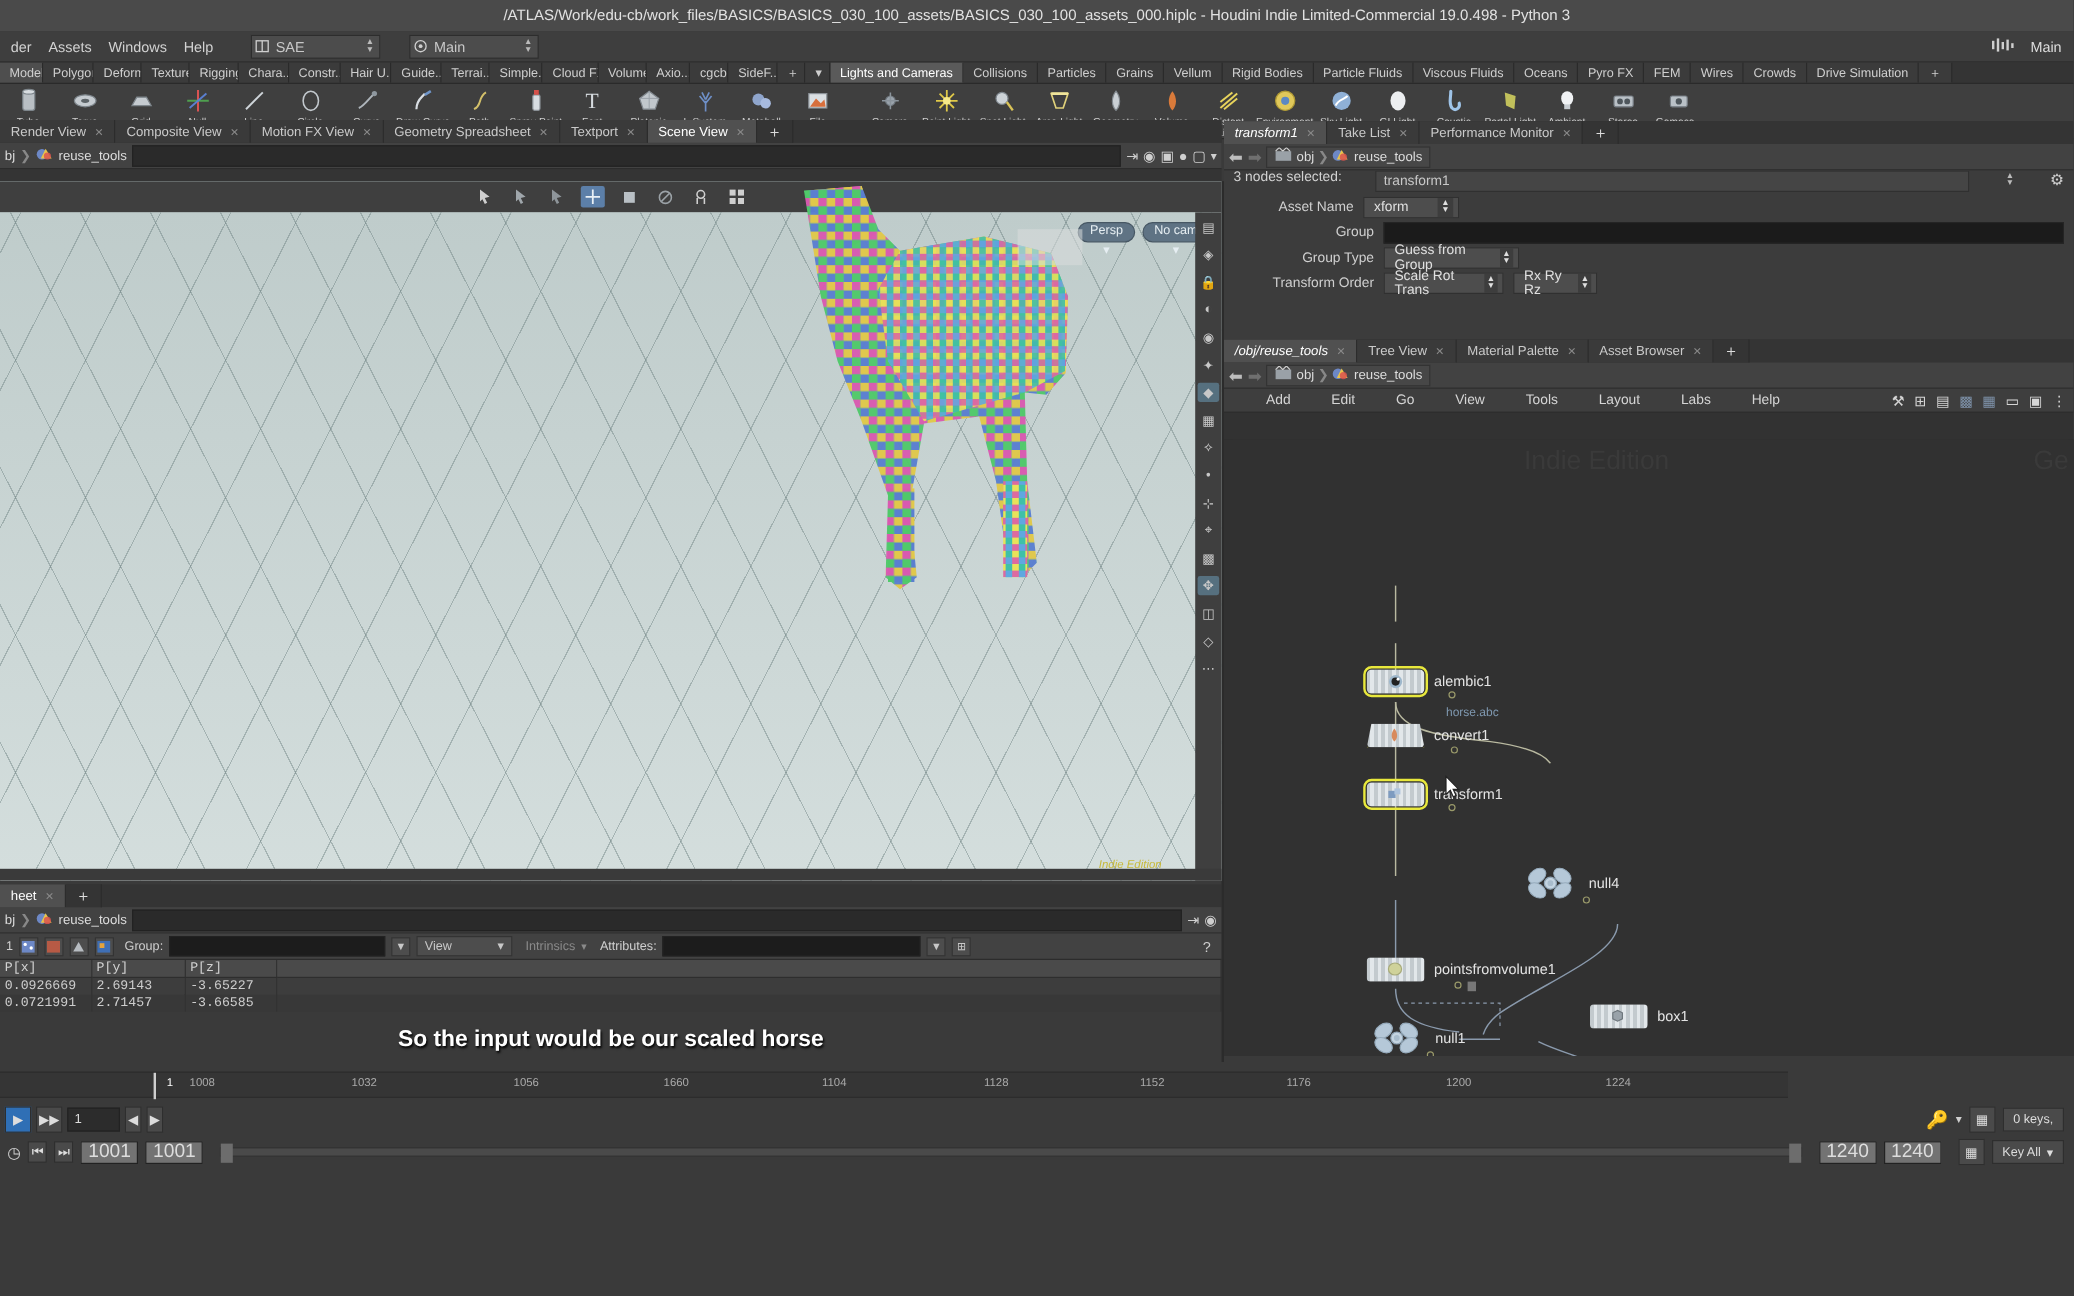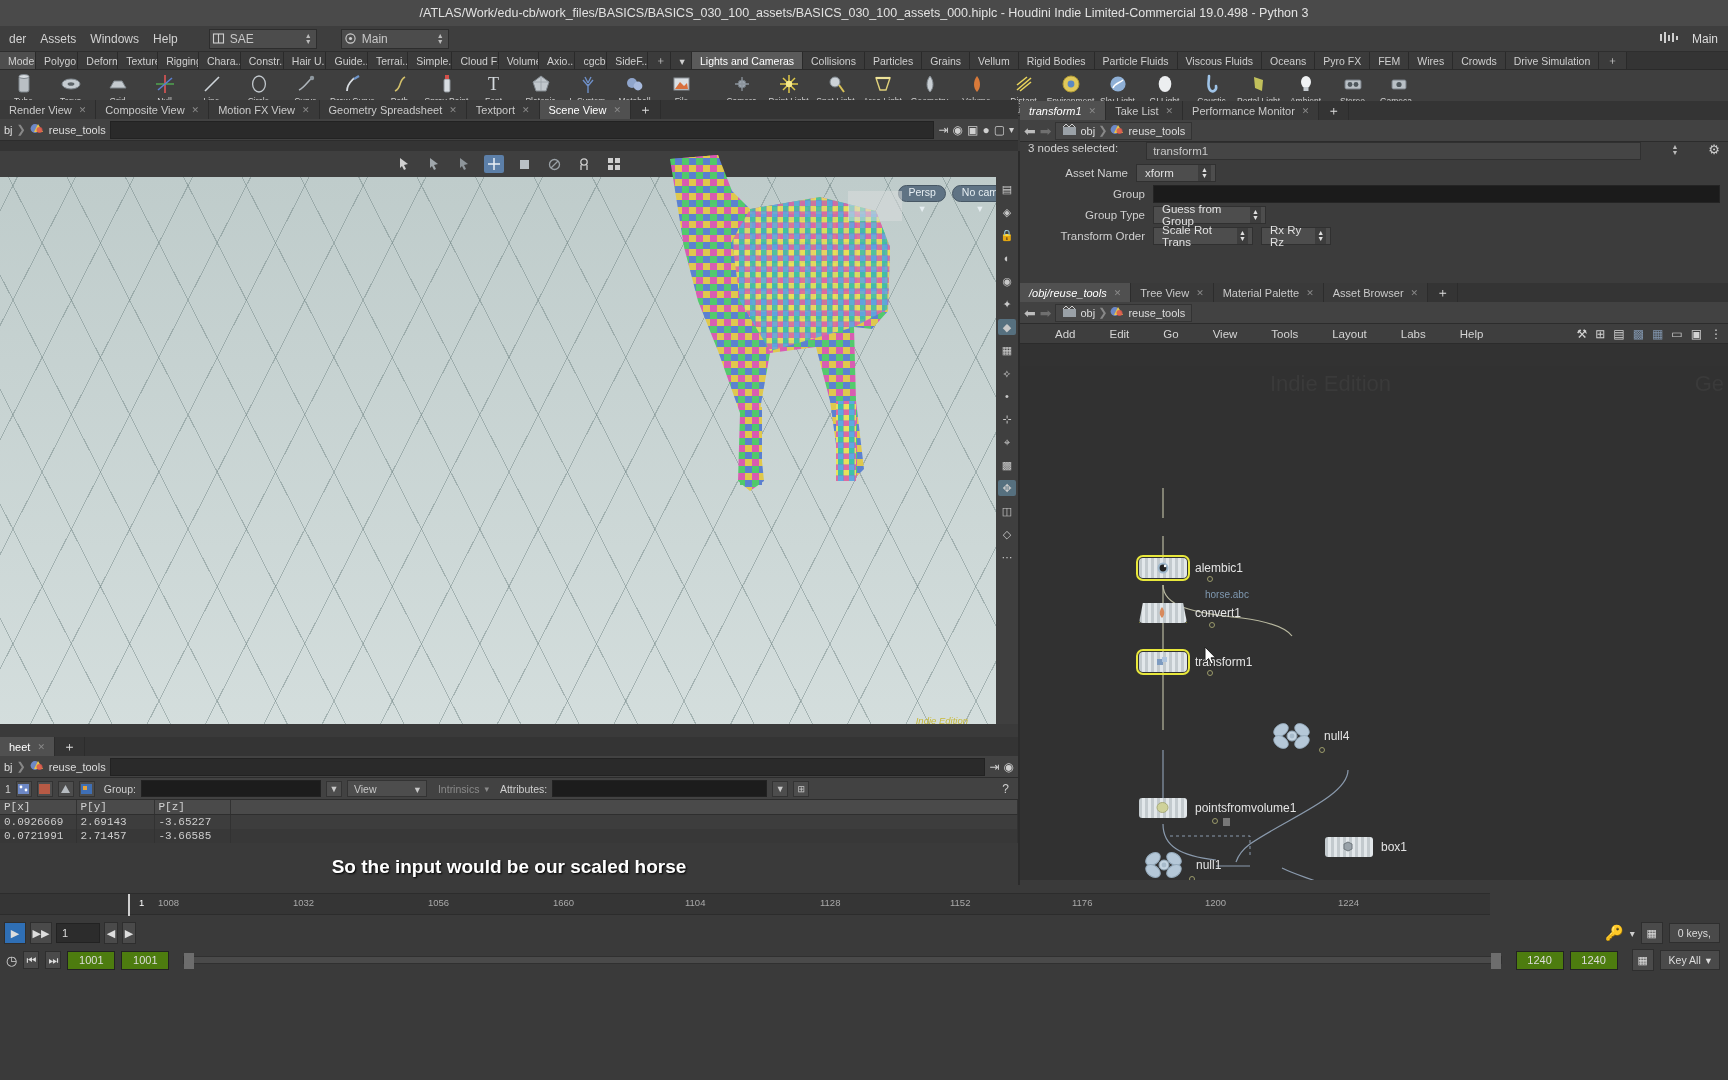--- a/index.html
+++ b/index.html
@@ -158,21 +158,21 @@
     border-top:1px solid #2c2c2c; border-bottom:1px solid #2c2c2c; }
   .tick { position:absolute; top:3px; font-size:9.5px; color:#a9a9a9; }
   .playrow { position:absolute; left:0; top:33px; width:1728px; height:30px;
     display:flex; align-items:center; gap:4px; padding-left:4px; }
   .pbtn { width:22px; height:22px; background:#4a4a4a; border:1px solid #2e2e2e;
     display:flex; align-items:center; justify-content:center; font-size:11px; color:#ddd; }
   .framefield { width:44px; height:20px; background:#2c2c2c; border:1px solid #222;
     font-size:11px; color:#ddd; display:flex; align-items:center; padding-left:5px; }
   .rangerow { position:absolute; left:0; top:62px; width:1728px; height:26px;
     display:flex; align-items:center; gap:6px; padding-left:6px; }
-  .rfield { width:48px; height:19px; background:#4d7c0f; border:1px solid #222; font-size:11px;
+  .rfield { width:48px; height:19px; background:#737373; border:1px solid #222; font-size:16px;
     color:#ddd; display:flex; align-items:center; justify-content:center; }
   .rangebar { flex:1; height:8px; background:#4a4a4a; border:1px solid #303030; margin:0 8px;
     position:relative; }
   .kbtn { height:20px; background:#4a4a4a; border:1px solid #2e2e2e; font-size:10.5px;
     color:#ddd; display:flex; align-items:center; padding:0 8px; gap:5px; }
 
   .vsplit { position:absolute; left:1018px; top:151px; width:2px; height:734px; background:#2b2b2b; }
 </style>
 </head>
 <body>

